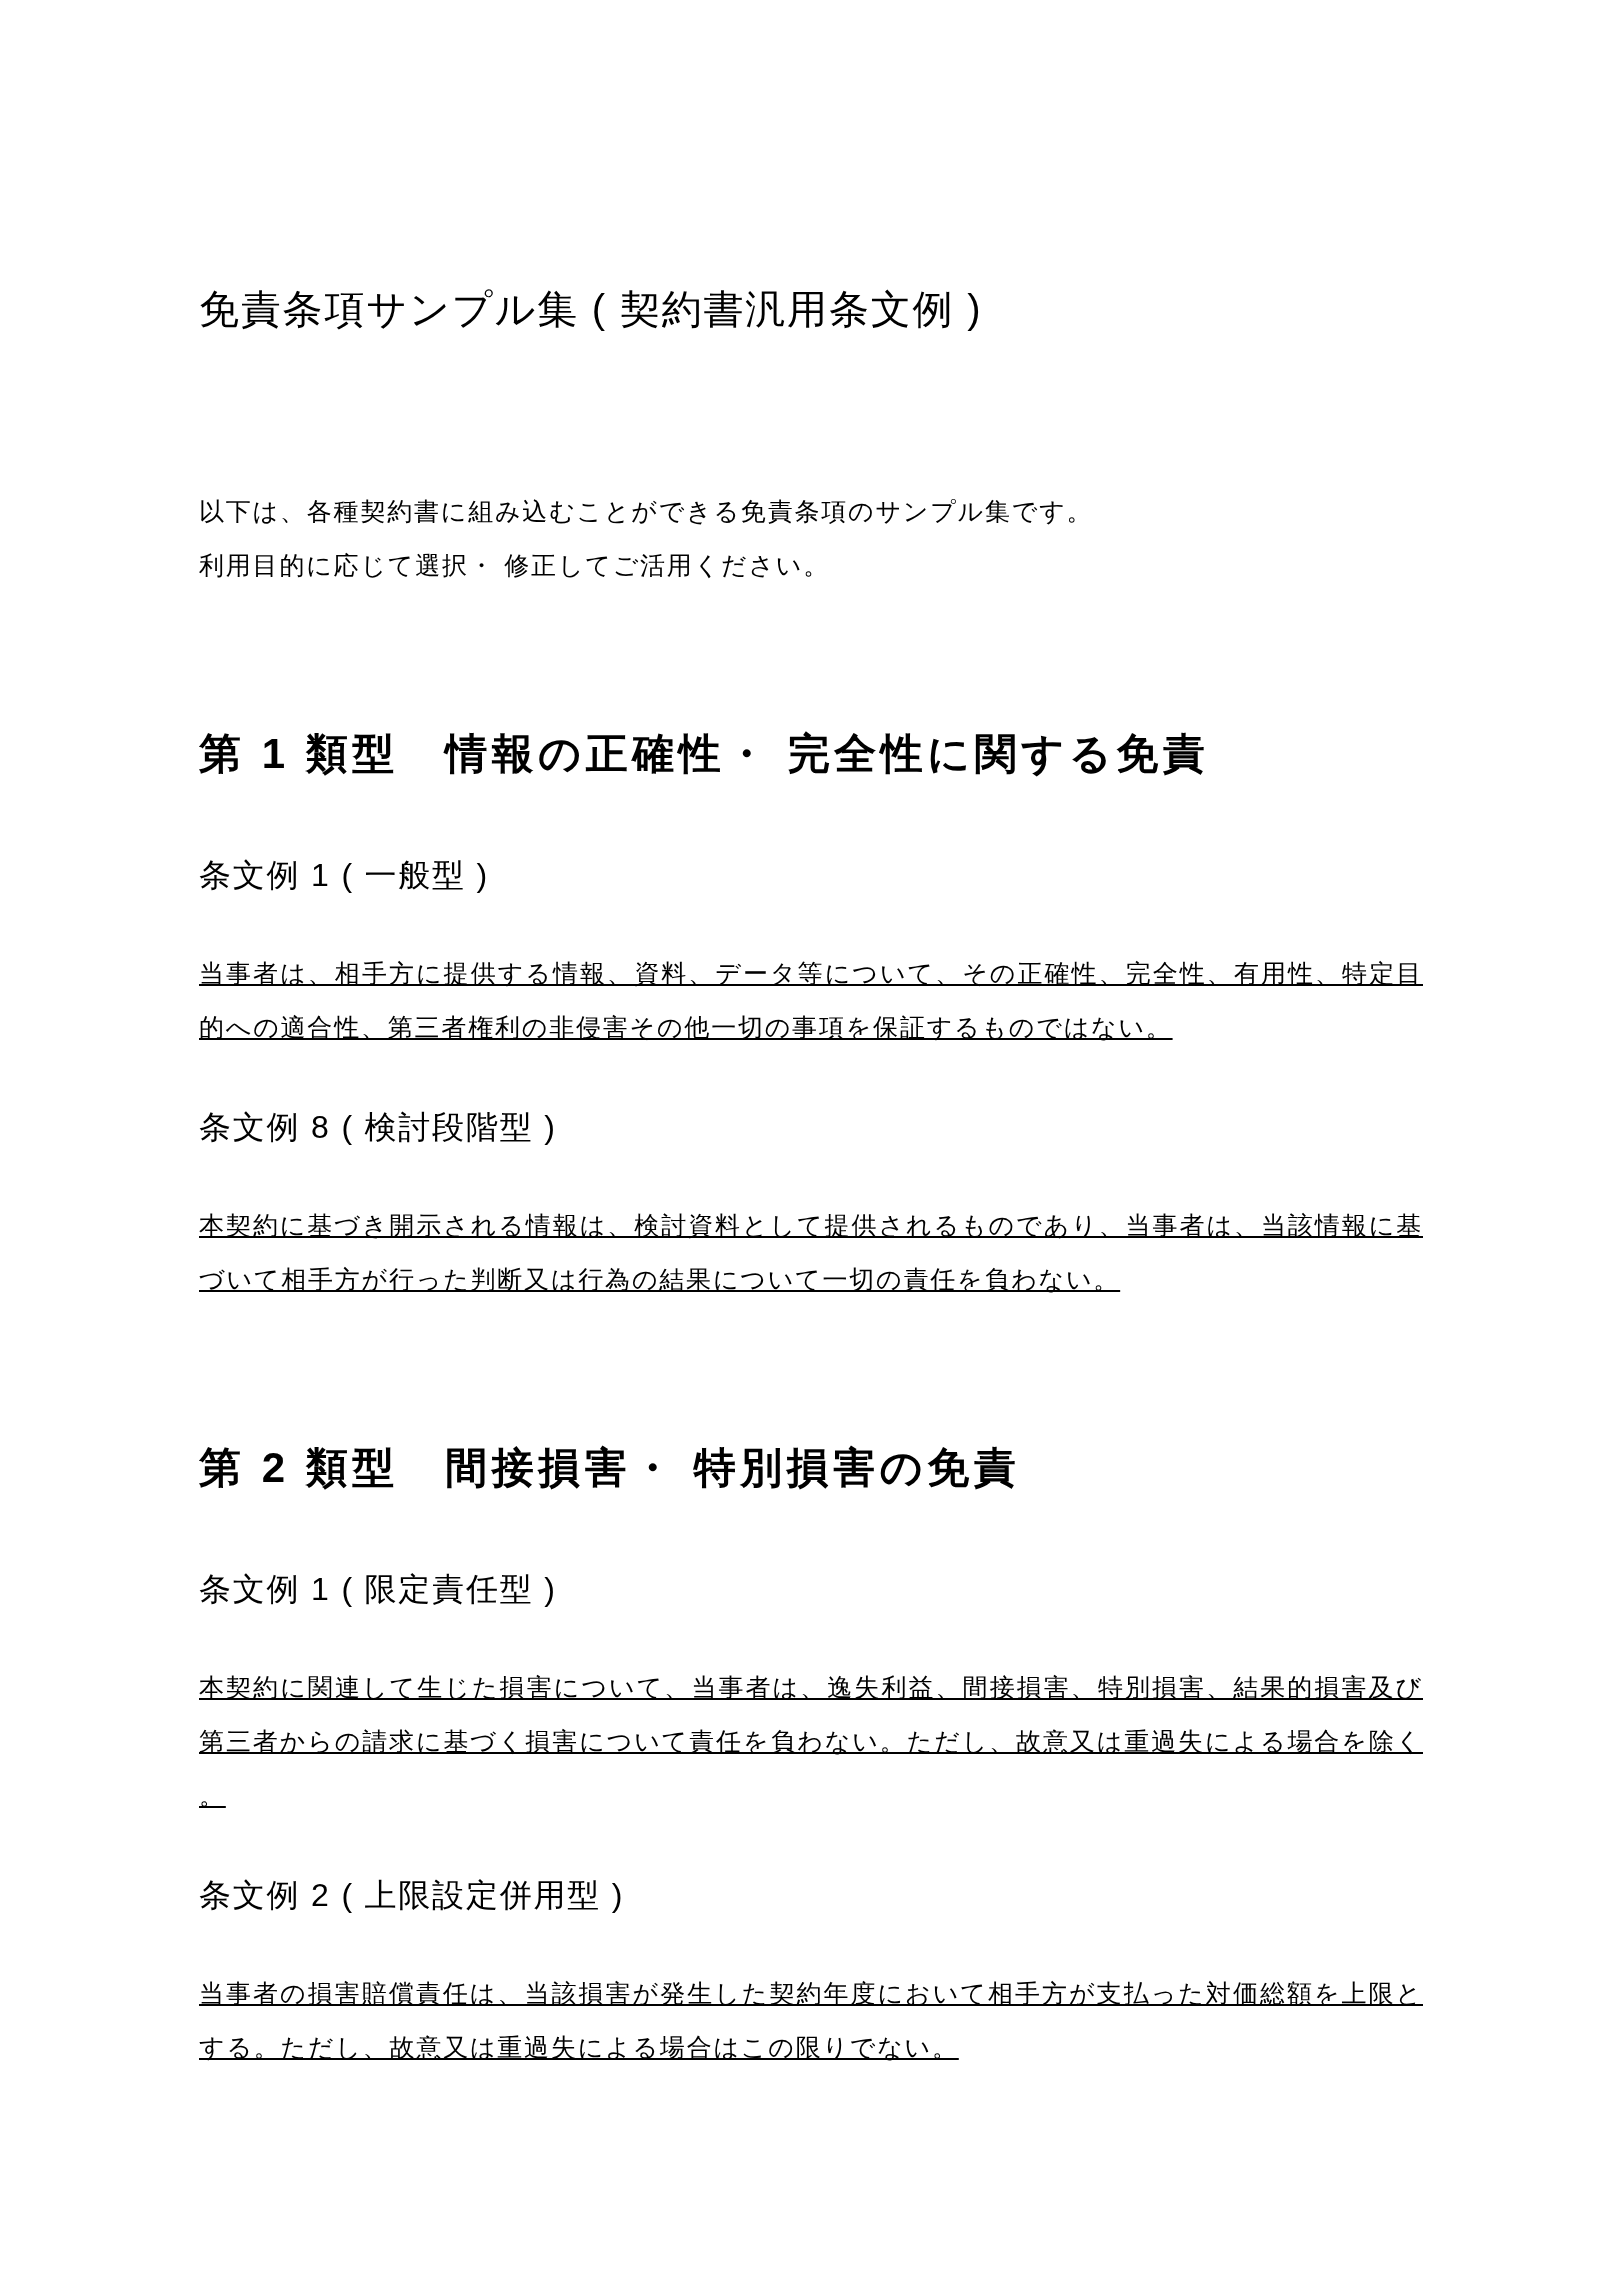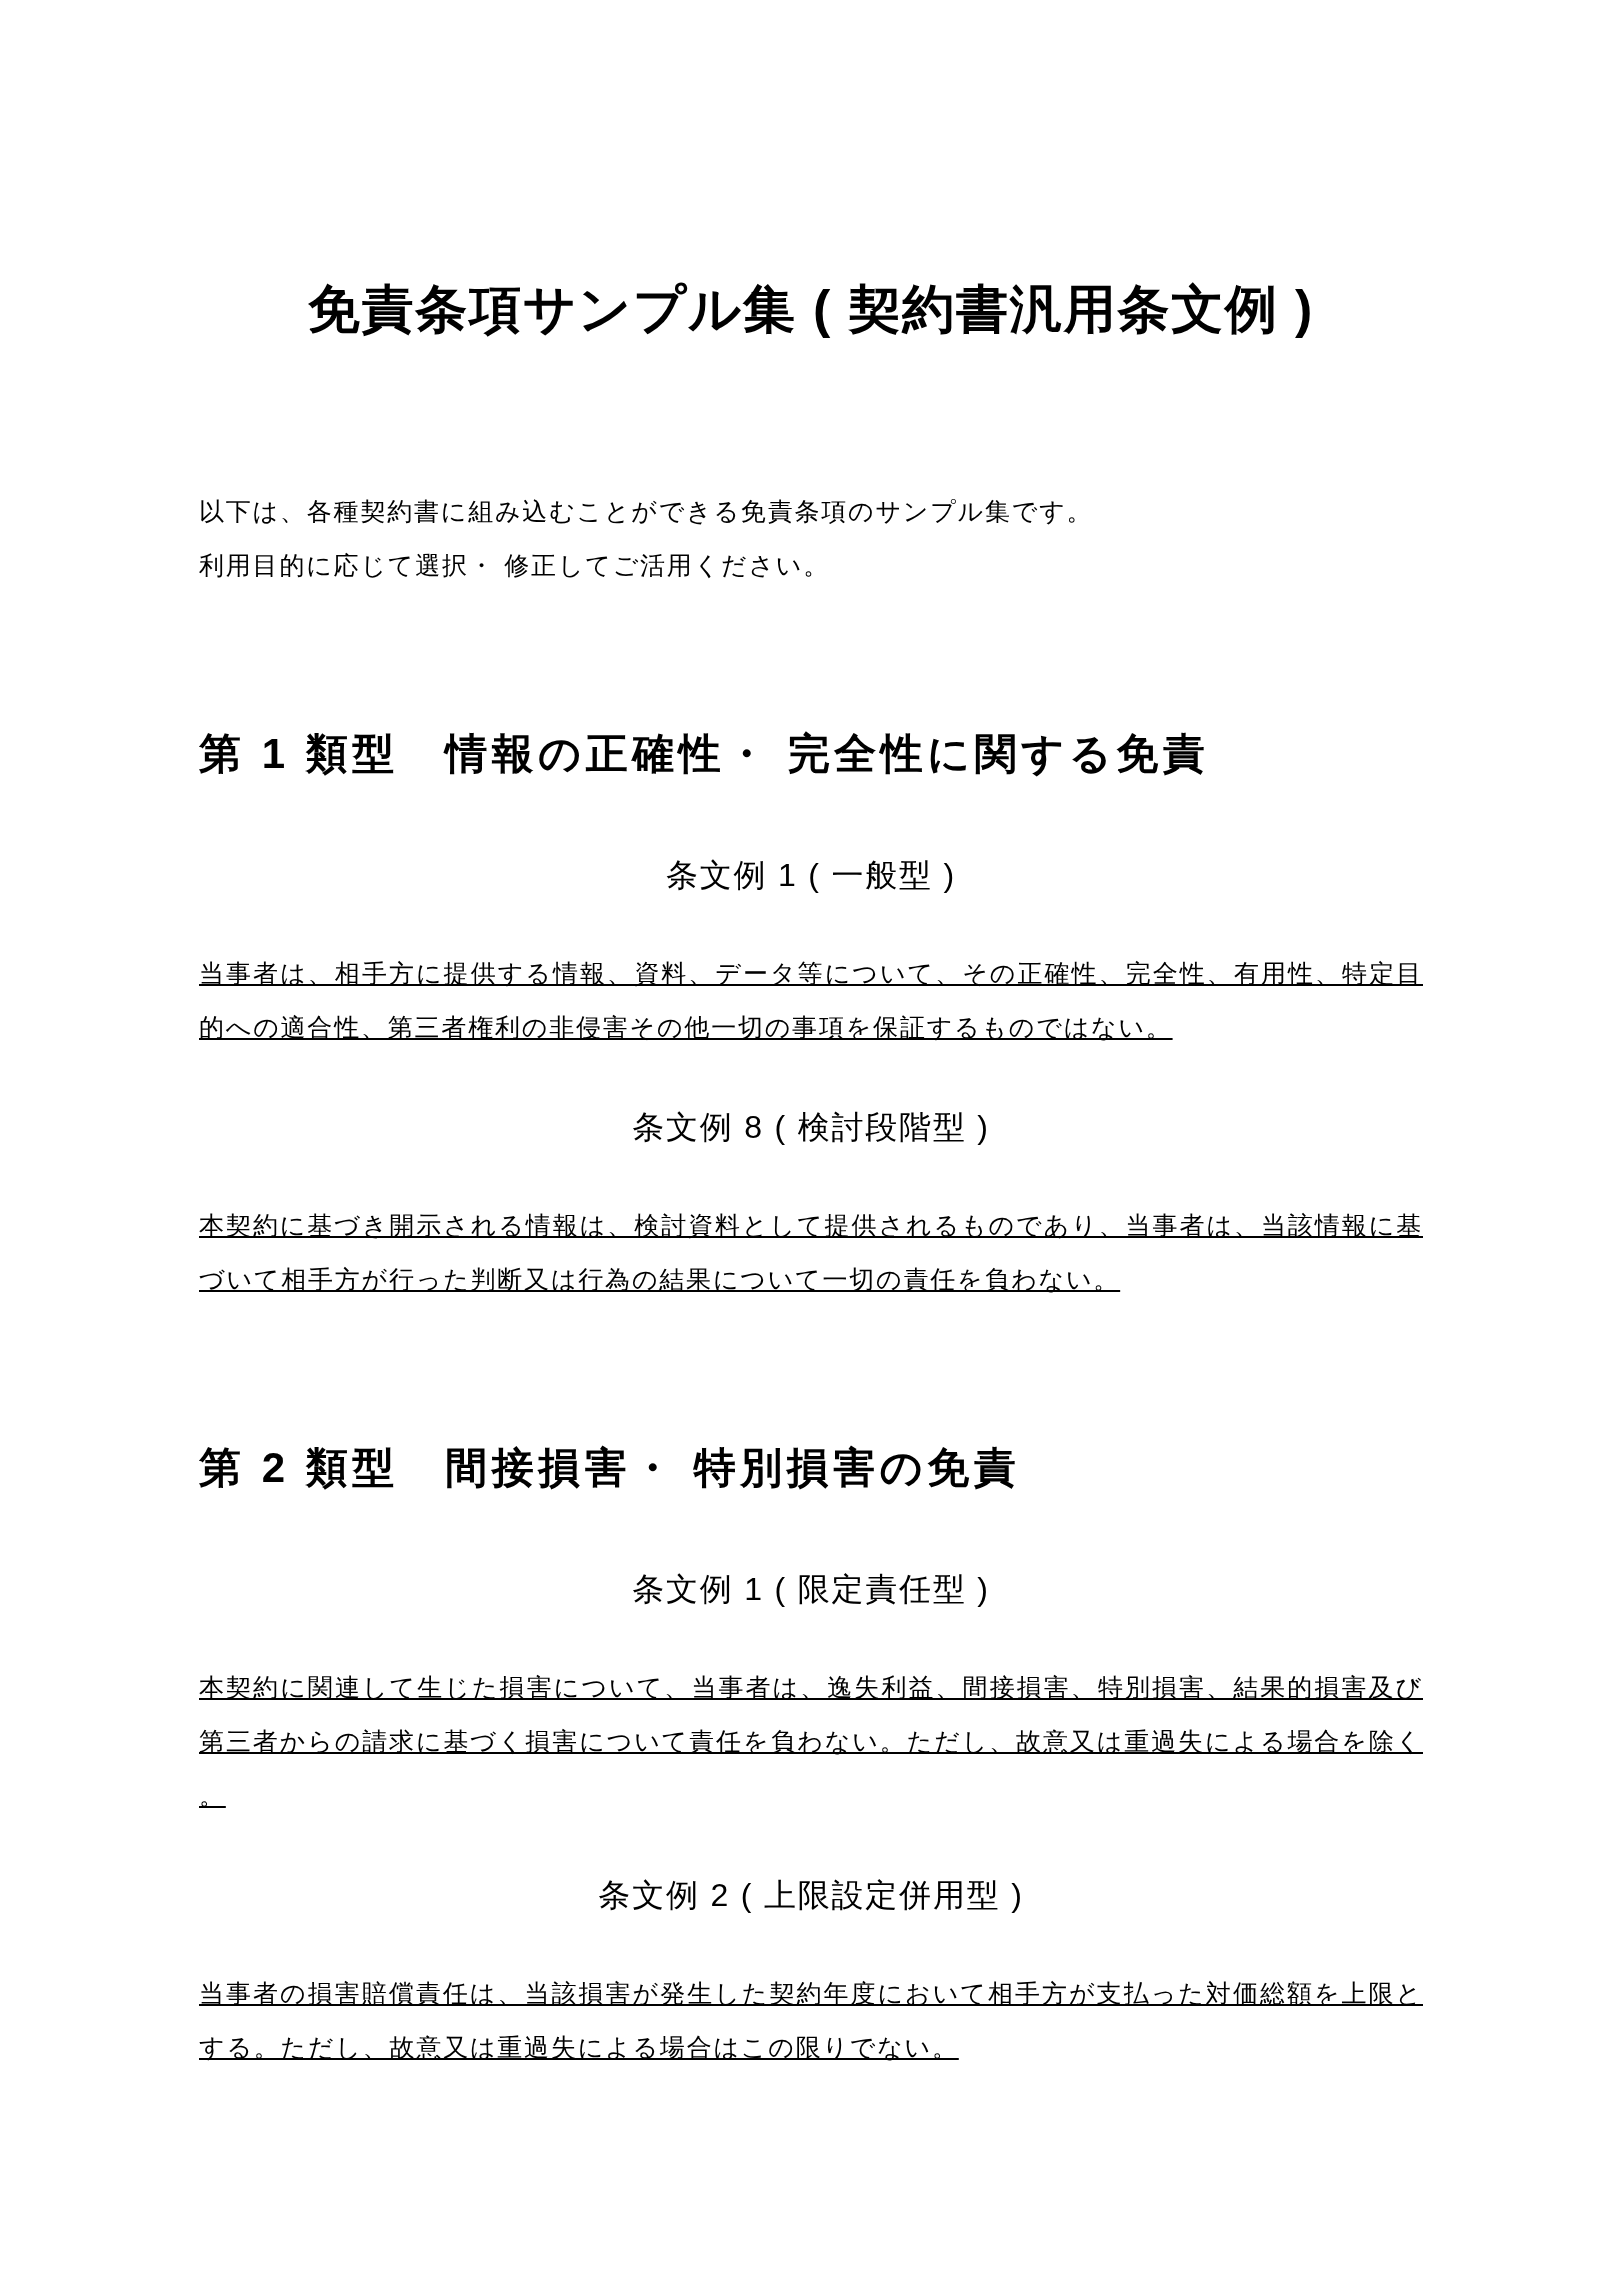--- a/index.html
+++ b/index.html
@@ -16,25 +16,24 @@
   }
   .page {
     box-sizing: border-box;
     width: 1622px;
     height: 2293px;
     padding: 0 199px;
   }
   .doc-title {
     margin: 0;
     margin-top: 269px;
-    font-size: 52px;
-    font-weight: 700;
+    font-size: 40px;
+    font-weight: 400;
     line-height: 81px;
     letter-spacing: 1.8px;
-    text-align: center;
     white-space: nowrap;
   }
   .intro-line {
     margin: 0;
     font-size: 25px;
     font-weight: 400;
     line-height: 54px;
     letter-spacing: 1.8px;
   }
   .intro-first {
@@ -50,21 +49,20 @@
     white-space: nowrap;
   }
   .clause-heading {
     margin: 0;
     margin-top: 50px;
     font-size: 32px;
     font-weight: 400;
     line-height: 47px;
     letter-spacing: 1.8px;
     white-space: nowrap;
-    text-align: center;
   }
   .clause-heading.after-section {
     margin-top: 67px;
   }
   .clause-text {
     margin: 0;
     margin-top: 47px;
     font-size: 25px;
     font-weight: 400;
     line-height: 54px;

